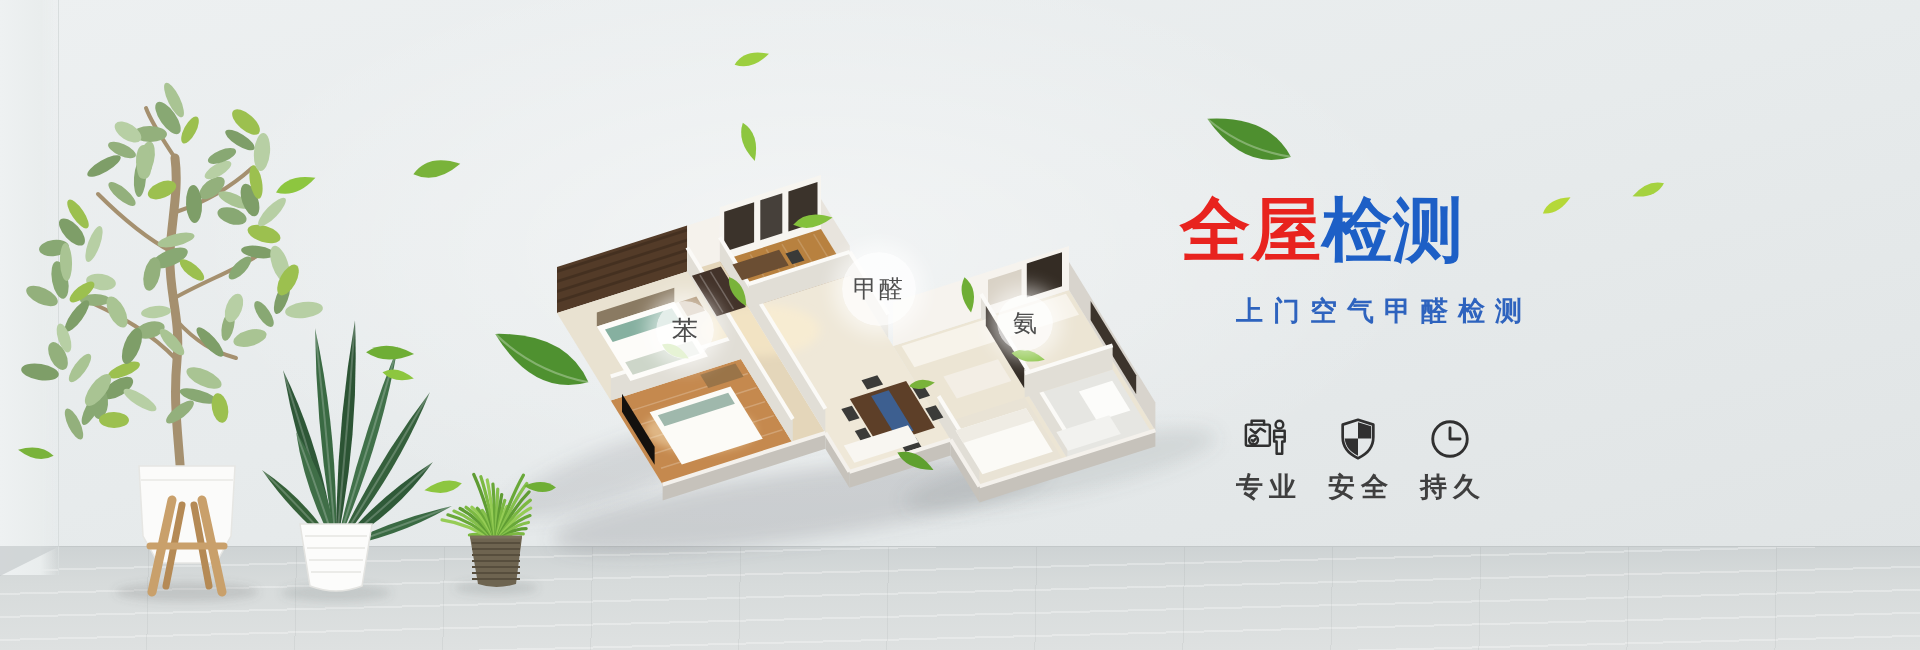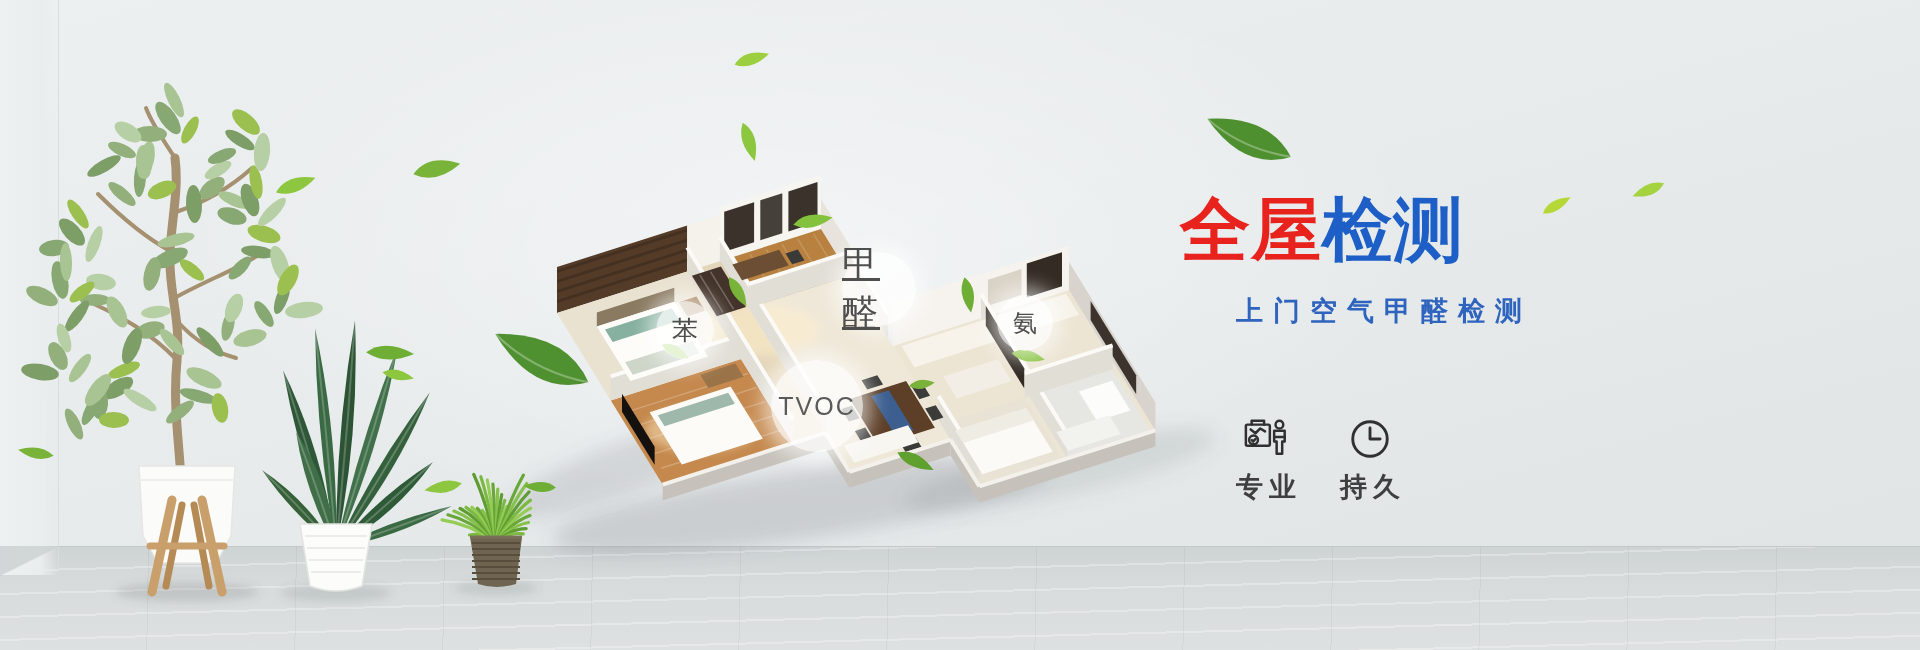--- a/index.html
+++ b/index.html
@@ -21,30 +21,30 @@
          border-right:1px solid rgba(175,182,183,.35);}
   .corner-wedge{position:absolute;left:0;top:546px;width:60px;height:30px;background:#cbd0d1;
          clip-path:polygon(0 0,100% 0,0 100%);opacity:.8;}
   svg.scene{position:absolute;left:0;top:0;}
   
   .bubble{position:absolute;border-radius:50%;background:rgba(255,255,255,.78);
           box-shadow:0 0 18px 9px rgba(255,255,255,.55);
           display:flex;align-items:center;justify-content:center;
           color:#4e4e4e;font-weight:500;}
   .bubble.ben   {left:656px;top:301px;width:58px;height:58px;font-size:26px;}
-  .bubble.jiaq  {left:842px;top:252px;width:74px;height:74px;font-size:36px;letter-spacing:2px;text-decoration:underline;}
+  .bubble.jiaq  {left:842px;top:252px;width:74px;height:74px;font-size:24px;letter-spacing:2px;}
   .bubble.an    {left:997px;top:295px;width:56px;height:56px;font-size:24px;}
   .bubble.tvoc  {left:771px;top:360px;width:92px;height:92px;font-size:25px;letter-spacing:2px;color:#5a5a5a;}
   
   .headline{position:absolute;left:1180px;top:194px;font-size:70px;font-weight:bold;
             line-height:1.05;letter-spacing:1px;white-space:nowrap;
             font-family:Liberation Serif, serif;}
   .subtitle{position:absolute;left:1236px;top:293px;font-size:27px;font-weight:600;
             letter-spacing:10px;white-space:nowrap;}
-  .features{position:absolute;left:1222px;top:416px;display:flex;gap:16px;}
+  .features{position:absolute;left:1222px;top:416px;display:flex;gap:4px;}
   .feature{width:88px;display:flex;flex-direction:column;align-items:center;}
   .feature svg{width:46px;height:46px;}
   .feature .flabel{margin-top:7px;font-size:27px;font-weight:600;color:#3f3f3f;
                    letter-spacing:6px;margin-right:-6px;white-space:nowrap;}
 </style>
 </head>
 <body>
 
 <div class="stage">
   <div class="wall"></div>
@@ -375,21 +375,20 @@
         </g>
         <g transform="translate(922,385) rotate(-6)">
           <path d="M-13,0 Q-3.12,-10 13,-1.2 Q-2.08,8 -13,0 Z" fill="#79b33a"></path>
         </g>
       </g>
   </svg>
 
   <div class="bubble ben">苯</div>
   <div class="bubble jiaq">甲醛</div>
   <div class="bubble an">氨</div>
-  <div class="bubble tvoc">TVOC</div>
 
   <div class="headline">
     <span style="color: rgb(232, 35, 30);">全屋</span><span style="color: rgb(29, 95, 198);">检测</span>
   </div>
   <div class="subtitle" style="color: rgb(46, 99, 190);">上门空气甲醛检测</div>
 
   <div class="features">
     <div class="feature">
       <svg viewBox="0 0 48 48" fill="none" stroke="#303030" stroke-width="2.6" stroke-linejoin="round" stroke-linecap="round">
         <rect x="3" y="9" width="25" height="22" rx="1.5"></rect>
@@ -397,20 +396,28 @@
         <path d="M8 14 l5 4 5 -5 5 3"></path>
         <circle cx="11" cy="25" r="4.6"></circle>
         <path d="M9.2 25.2 l1.4 1.5 2.6 -3"></path>
         <circle cx="38" cy="9" r="4"></circle>
         <path d="M32.5 15.5 h11 v11 h-2.6 v13 h-5.8 v-13 h-2.6 z"></path>
         <path d="M32.5 22 h11"></path>
       </svg>
       <span class="flabel">专业</span>
     </div>
     <div class="feature">
+      <svg viewBox="0 0 48 48" fill="none" stroke="#303030" stroke-width="2.8" stroke-linejoin="round">
+        <path d="M24 4 L40 9 V22 C40 33 33 40 24 44 C15 40 8 33 8 22 V9 Z"></path>
+        <path d="M24 6.5 L37.8 10.8 V23.5 H24 Z" fill="#303030" stroke="none"></path>
+        <path d="M24 23.5 H10.2 C10.8 32 16 37.6 24 41.4 Z" fill="#303030" stroke="none"></path>
+      </svg>
+      <span class="flabel">安全</span>
+    </div>
+    <div class="feature">
       <svg viewBox="0 0 48 48" fill="none" stroke="#303030" stroke-width="3" stroke-linecap="round" stroke-linejoin="round">
         <circle cx="24" cy="24" r="18"></circle>
         <path d="M24 12.5 V24 H34.5"></path>
       </svg>
       <span class="flabel">持久</span>
     </div>
   </div>
 </div>
 
 </body></html>

